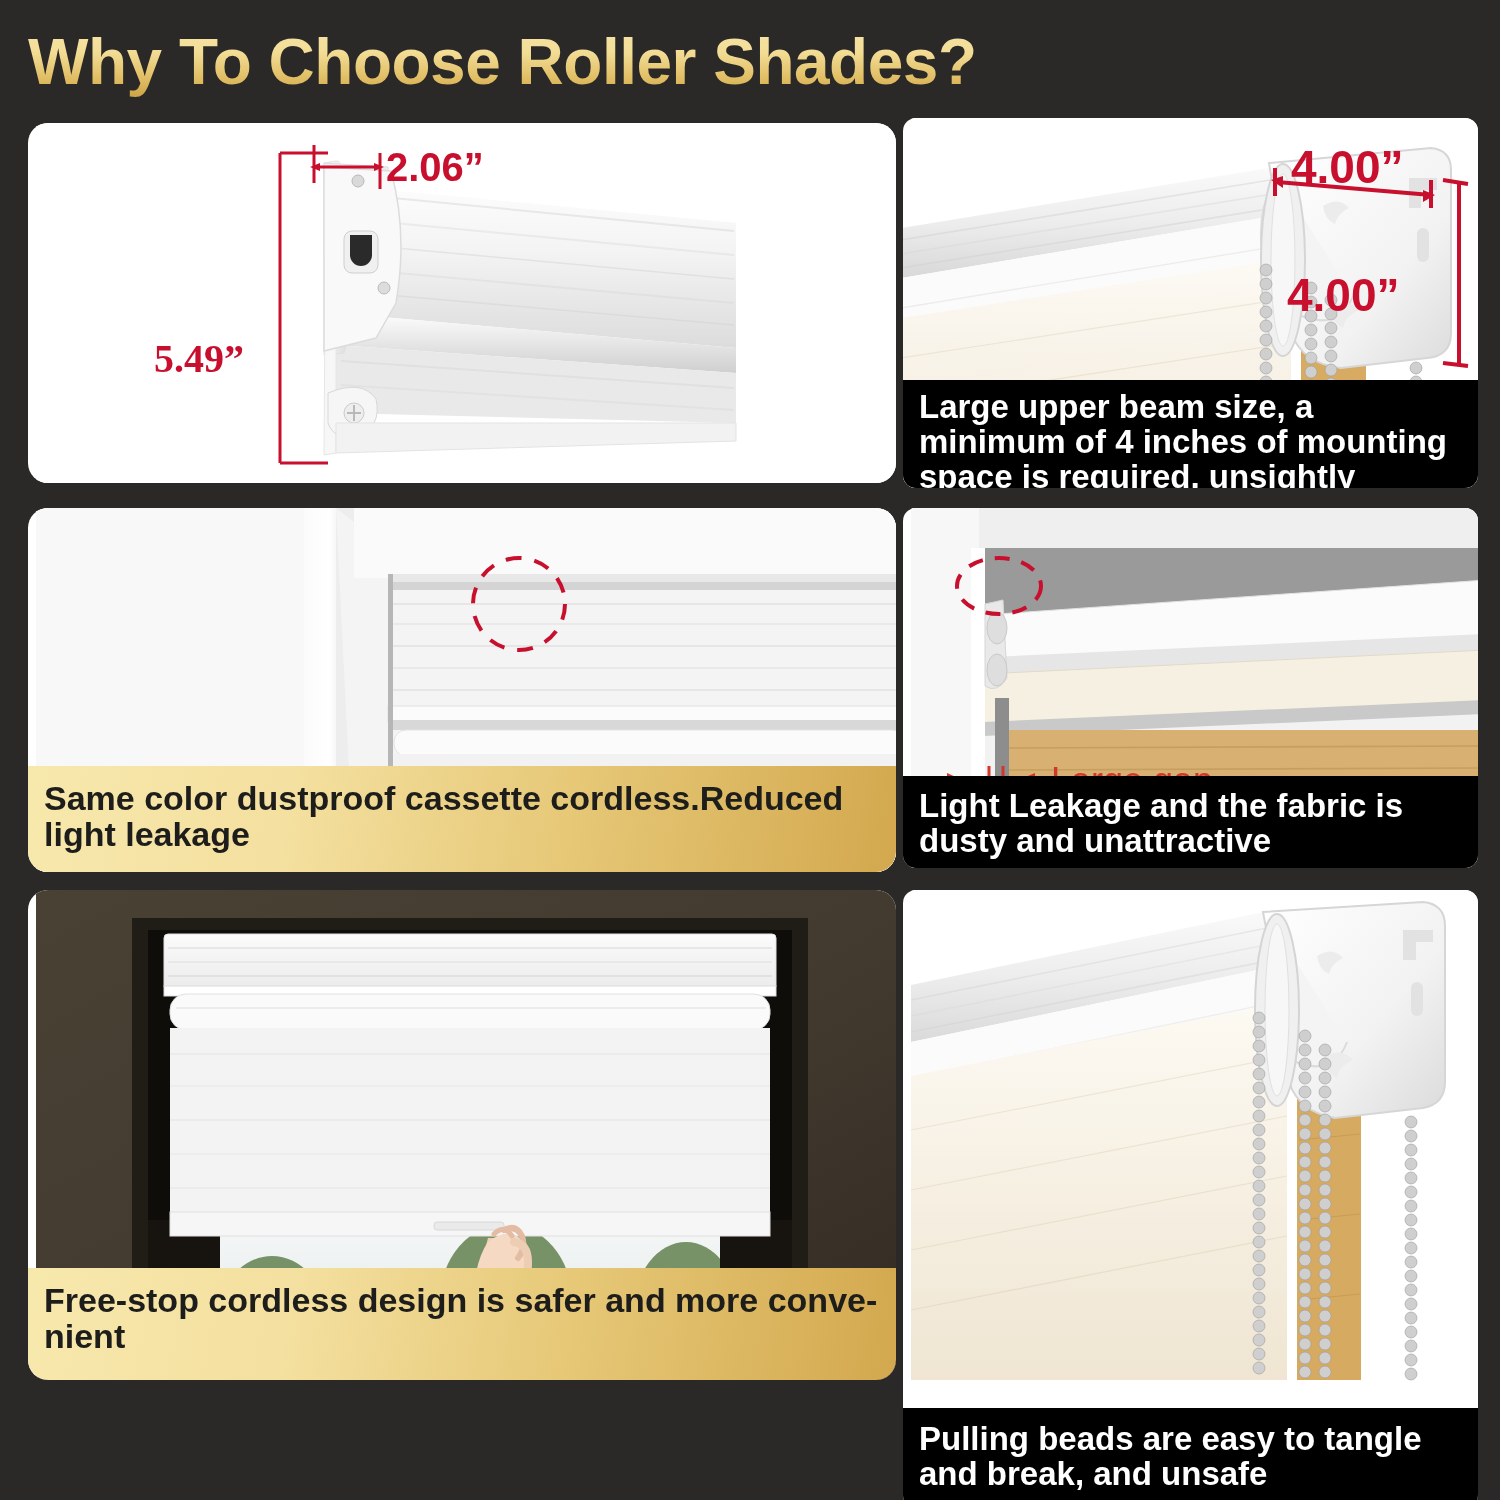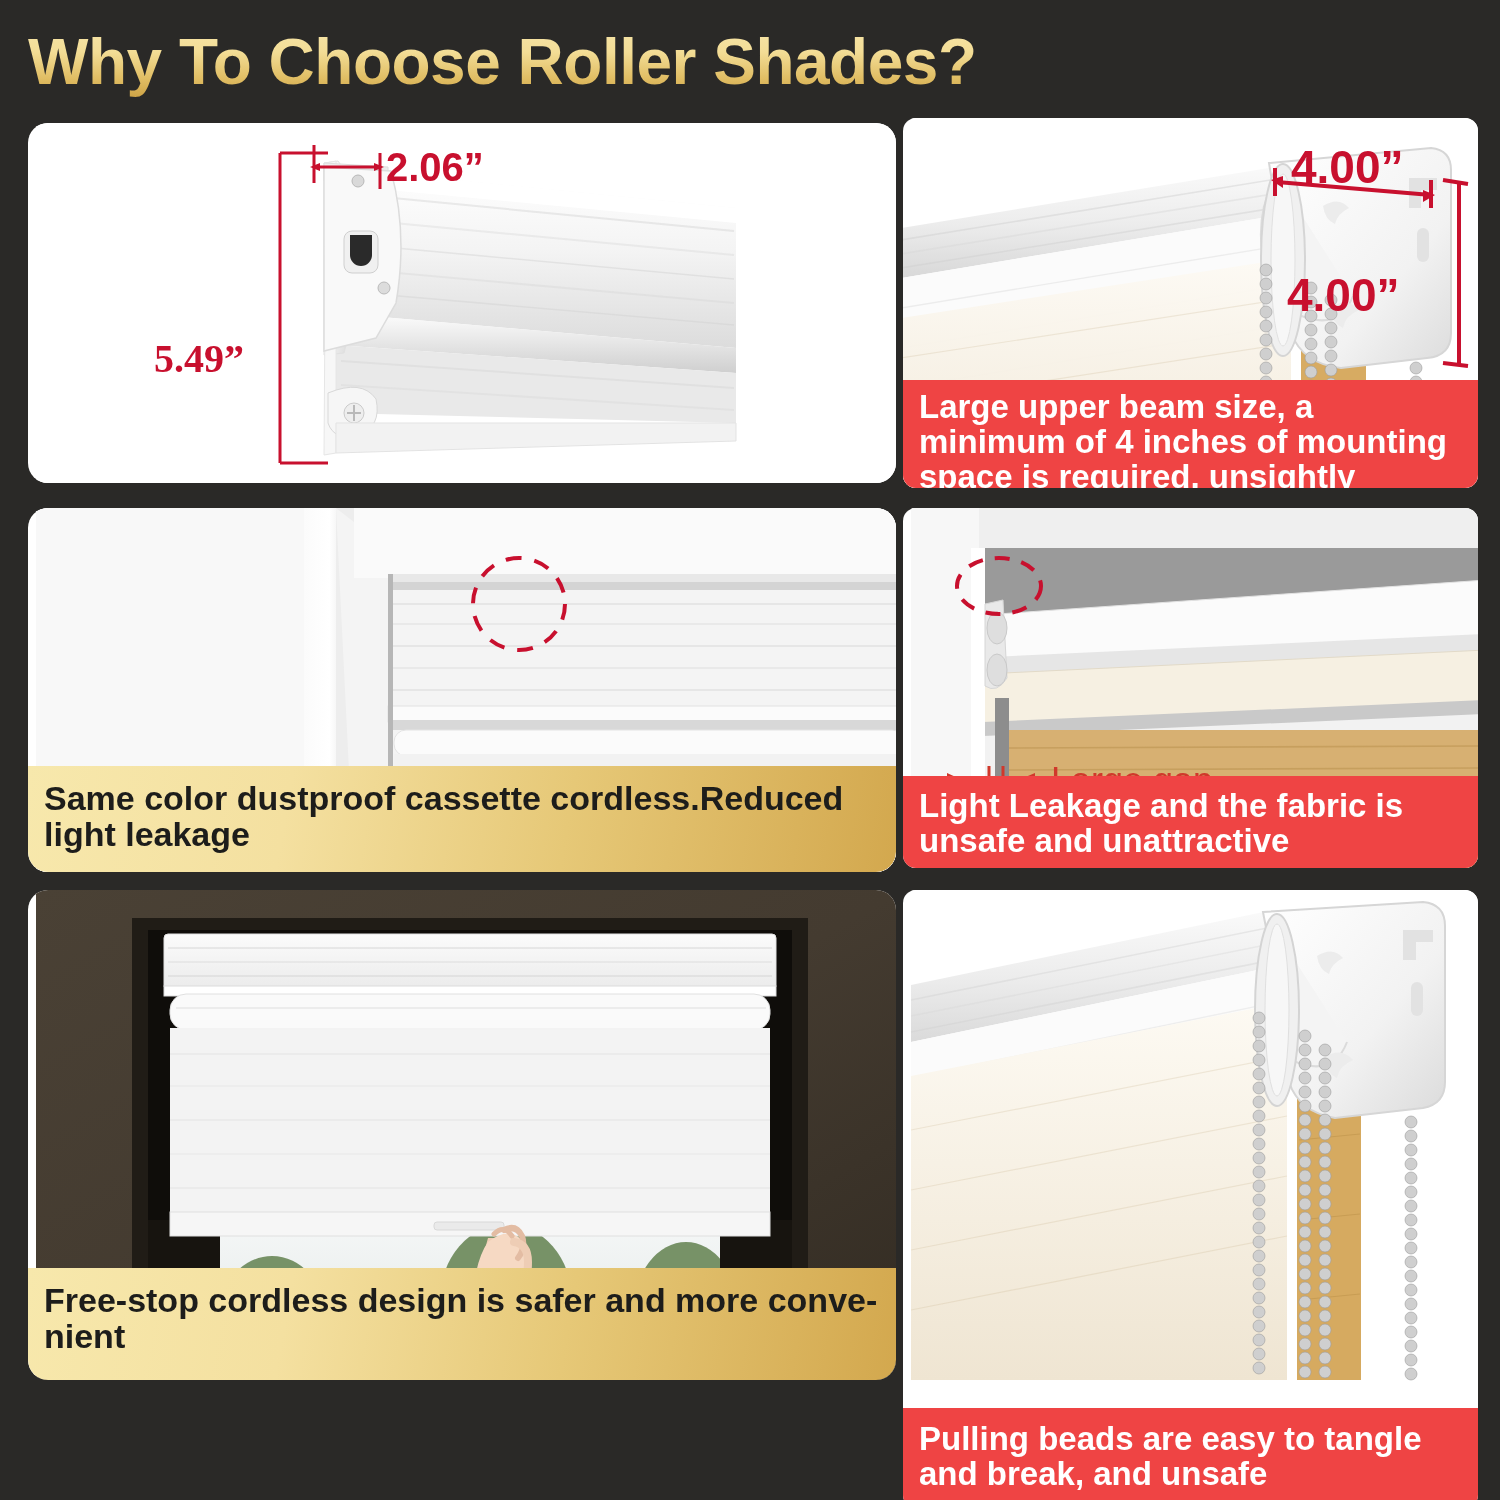--- a/index.html
+++ b/index.html
@@ -43,21 +43,21 @@
     font-weight:bold;
     line-height:1.06;
     z-index:40;
   }
   .cap.gold{
     background:linear-gradient(100deg,#f7e8ac 0%,#f4e0a0 30%,#e6c877 62%,#d3a84e 100%);
     color:#1d1d1b;
     border-bottom-left-radius:20px;border-bottom-right-radius:20px;
   }
   .cap.grey{
-    background:#ef4444;
+    background:#000000;
     color:#ffffff;
   }
   .cap.gold .line{font-size:34px;}
   .cap.grey .line{font-size:33px;}
   .p1 .cap{height:104px;}
   .p2 .cap{height:108px;padding-top:10px;}
   .p3 .cap{height:106px;}
   .p4 .cap{height:92px;padding-top:13px;}
   .p5 .cap{height:112px;}
   .p6 .cap{height:100px;padding-top:14px;}
@@ -419,21 +419,21 @@
         <path d="M112 275 L140 275"></path>
       </g>
       <path d="M66 275 L44 265 L44 285 Z" fill="#d0382b"></path>
       <path d="M108 275 L132 265 L132 285 Z" fill="#d0382b"></path>
     </svg>
     <div class="gaptxt" style="left:148px;top:252px;font-size:36px;">Large gap</div>
   </div>
 
   <div class="cap grey">
     <div class="line">Light Leakage and the fabric is</div>
-    <div class="line">unsafe and unattractive</div>
+    <div class="line">dusty and unattractive</div>
   </div>
 </div>
 
 <div class="panel left p5">
   <div class="photo">
     <svg width="868" height="490" viewBox="0 0 868 490">
       <defs>
         <linearGradient id="wall" x1="0" y1="0" x2="1" y2="1">
           <stop offset="0" stop-color="#4a4135"></stop>
             <stop offset=".5" stop-color="#443b30"></stop>

